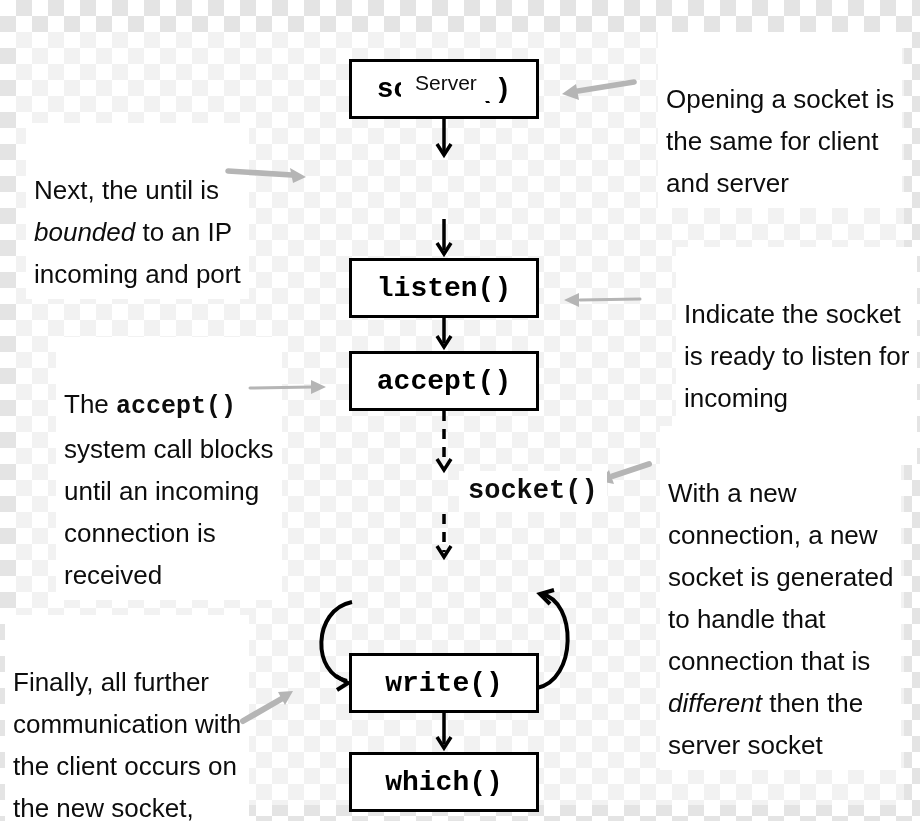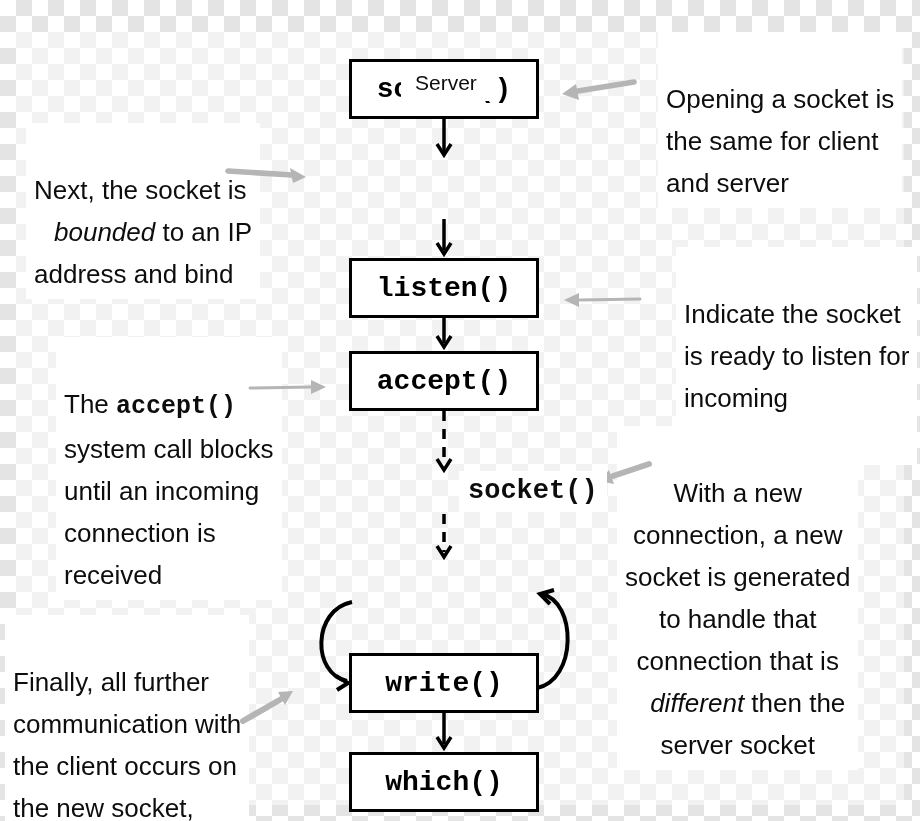--- a/index.html
+++ b/index.html
@@ -12,21 +12,21 @@
     color:#0d0d0d;
   }
   .overlay {
     position:absolute; left:16px; top:32px; right:16px; bottom:16px;
     background:rgba(255,255,255,0.52);
   }
   .ann {
     position:absolute; white-space:pre-line; background:#ffffff;
     padding:4px 8px; font-size:26px; line-height:42px; color:#0d0d0d;
   }
-  .ann i { font-style:italic;margin-left:20px; }
+  .ann i { font-style:italic; }
   .mono {
     font-family:"Liberation Mono", monospace; font-weight:bold; font-size:25px;
   }
   .box {
     position:absolute; left:349px; width:190px; height:60px; box-sizing:border-box;
     background:#ffffff; border:3px solid #000;
     display:flex; align-items:center; justify-content:center;
     font-family:"Liberation Mono", monospace; font-weight:bold; font-size:28px; color:#000;
   }
   .title {
@@ -46,41 +46,41 @@
 
   <div class="overlay"></div>
 
   <div class="ann" style="left:658px; top:32px;">
     <span>Opening a socket is
 the same for client
 and server</span>
   </div>
 
   <div class="ann" style="left:26px; top:123px;">
-    <span>Next, the socket is
+    <span>Next, the until is
 </span><i>bounded</i><span> to an IP
-address and bind</span>
+incoming and port</span>
   </div>
 
   <div class="ann" style="left:642px; top:247px;margin-left:34px;">
     <span>Indicate the socket
 is ready to listen for
 incoming
 connections</span>
   </div>
 
   <div class="ann" style="left:24px; top:337px;margin-left:32px;">
     <span>The </span><span class="mono">accept()</span><span>
 system call blocks
 until an incoming
 connection is
 received</span>
   </div>
 
-  <div class="ann" style="left:617px; top:426px;text-align:center;">
+  <div class="ann" style="left:660px; top:426px;">
     <span>With a new
 connection, a new
 socket is generated
 to handle that
 connection that is
 </span><i>different</i><span> then the
 server socket</span>
   </div>
 
   <div class="ann" style="left:5px; top:615px;">

